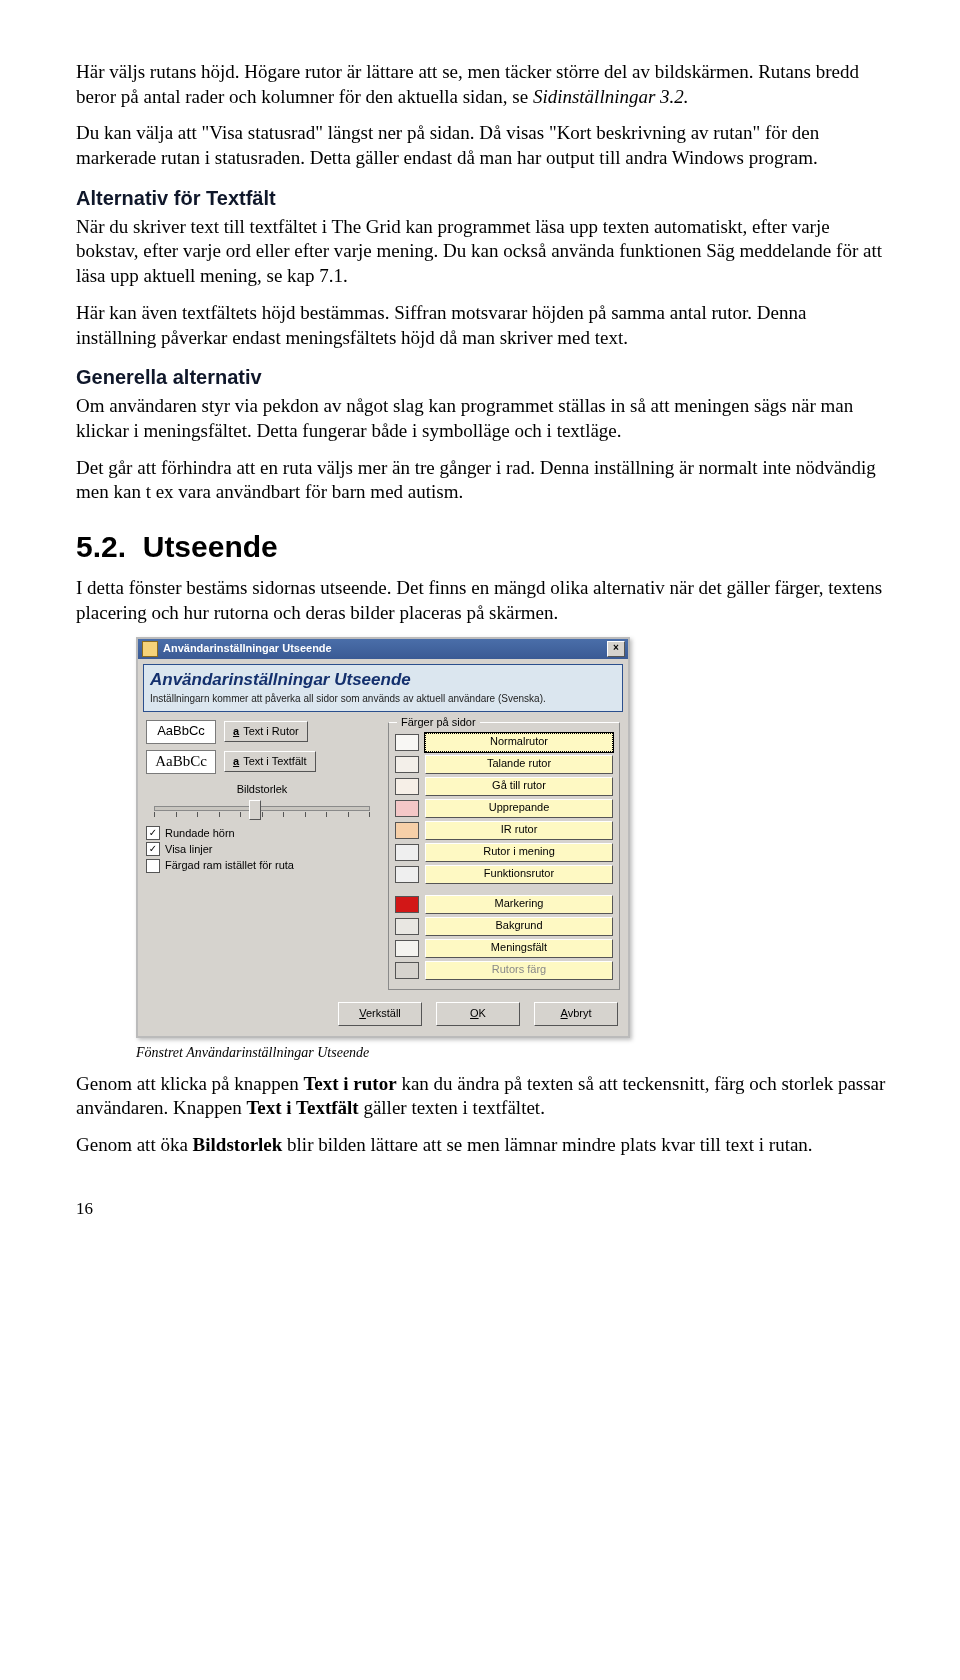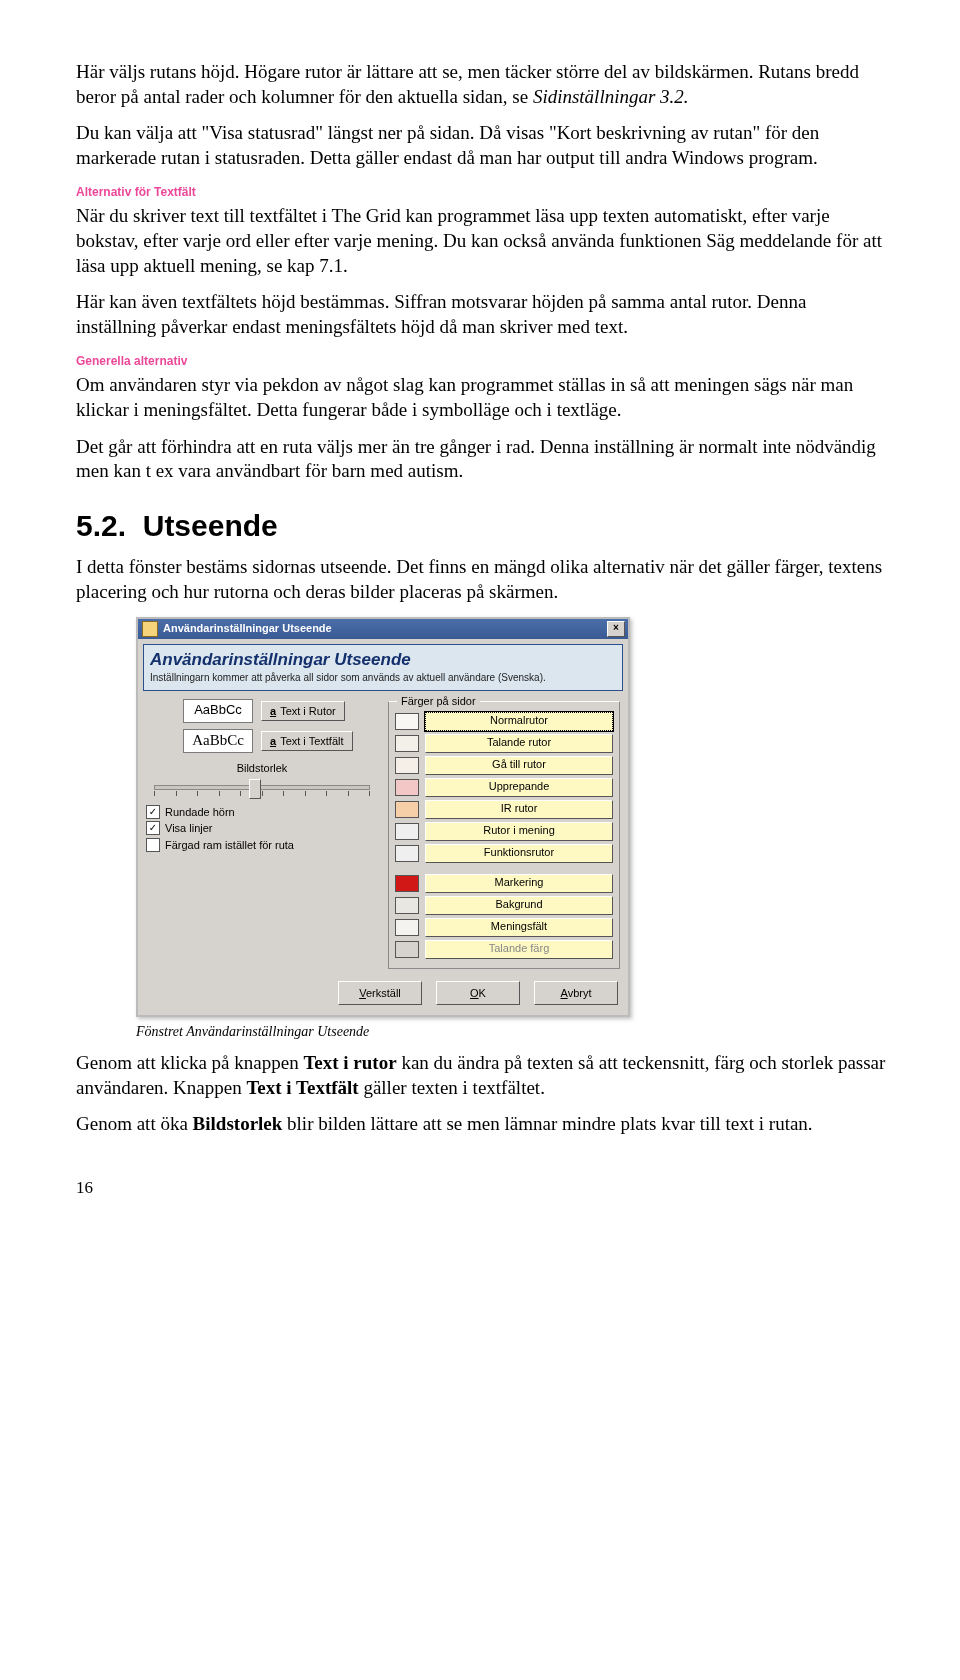--- a/index.html
+++ b/index.html
@@ -10,22 +10,22 @@
     background: #fff;
     margin: 0;
     padding: 60px 70px 40px 76px;
     width: 960px;
     box-sizing: border-box;
   }
   p { margin: 0 0 12px 0; }
   .subhead {
     font-family: Arial, Helvetica, sans-serif;
     font-weight: bold;
-    font-size: 12px;
-    color: #ec4899;
+    font-size: 20px;
+    color: #0f172a;
     margin: 14px 0 4px 0;
   }
   h2.section {
     font-family: Arial, Helvetica, sans-serif;
     font-weight: bold;
     font-size: 30px;
     margin: 22px 0 10px 0;
   }
   .italic { font-style: italic; }
   .bold { font-weight: bold; }
@@ -96,21 +96,21 @@
     color: #222;
   }
   .body {
     display: flex;
     padding: 8px 8px 6px 8px;
     gap: 10px;
   }
   .leftcol { flex: 1; }
   .rightcol { flex: 1; }
 
-  .samp-row { display: flex; align-items: center; margin-bottom: 6px; margin-left: 37px; }
+  .samp-row { display: flex; align-items: center; margin-bottom: 6px; }
   .samp {
     width: 68px; height: 22px;
     background: #fff;
     border: 1px solid #7a7a7a;
     font-family: Arial;
     font-size: 13px;
     display: flex; align-items: center; justify-content: center;
     margin-right: 8px;
   }
   .samp.serif { font-family: "Times New Roman", serif; font-size: 15px; }
@@ -332,21 +332,21 @@
               <div class="clr-row">
                 <div class="swatch" style="background: rgb(233, 231, 226);"></div>
                 <div class="clrbtn">Bakgrund</div>
               </div>
               <div class="clr-row">
                 <div class="swatch" style="background: rgb(244, 243, 239);"></div>
                 <div class="clrbtn">Meningsfält</div>
               </div>
               <div class="clr-row">
                 <div class="swatch" style="background: rgb(214, 211, 206);"></div>
-                <div class="clrbtn disabled">Talande färg</div>
+                <div class="clrbtn disabled">Rutors färg</div>
               </div>
             </div>
         </div>
       </div>
     </div>
 
     <div class="btnrow">
       <div class="stdbtn">
           <span><span class="und">V</span><span id="vk">erkställ</span></span>
         </div>

